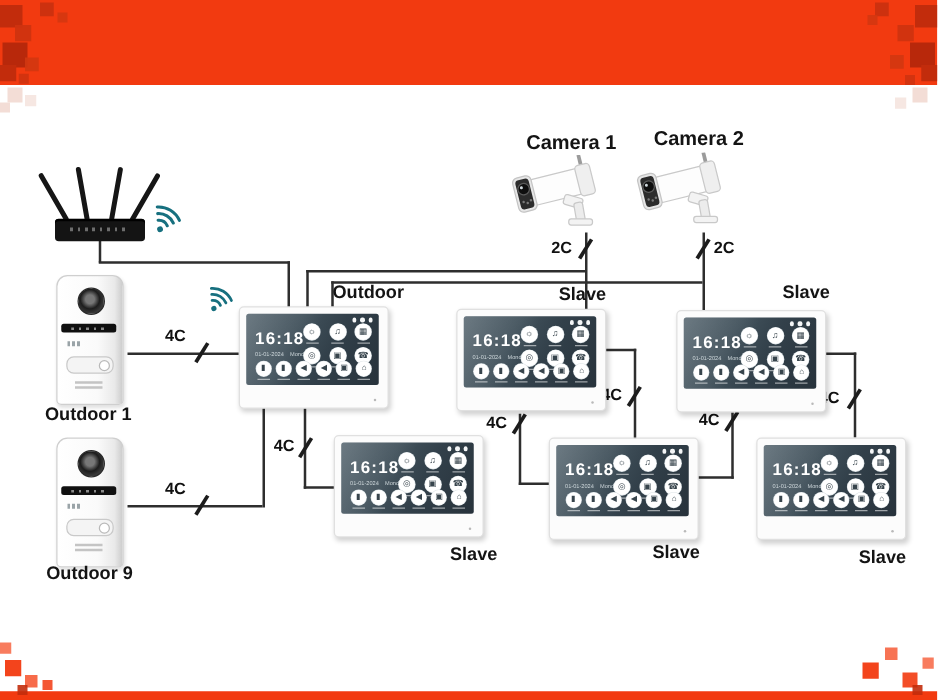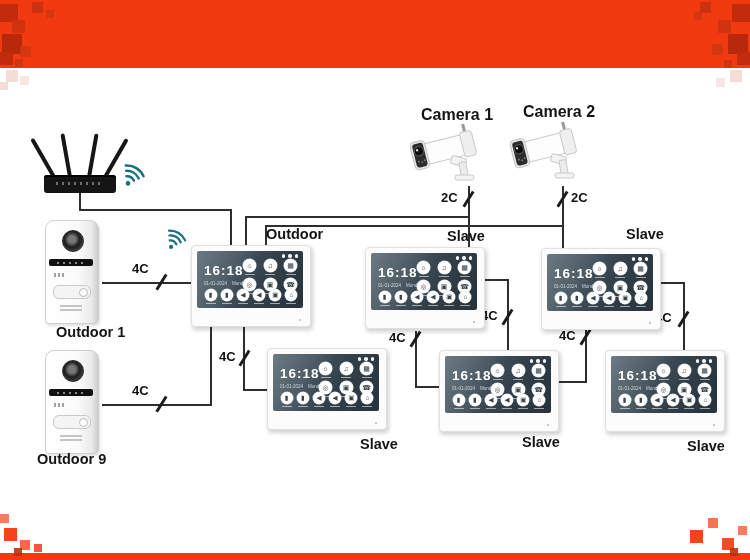--- a/index.html
+++ b/index.html
@@ -678,18 +678,18 @@
         <i class="chindot"></i>
       </div>
   </div>
 
   <div class="lbl" style="left:266px;top:226px">Outdoor</div>
   <div class="lbl" style="left:447px;top:228px">Slave</div>
   <div class="lbl" style="left:626px;top:226px">Slave</div>
   <div class="lbl" style="left:360px;top:436px">Slave</div>
   <div class="lbl" style="left:522px;top:434px">Slave</div>
   <div class="lbl" style="left:687px;top:438px">Slave</div>
-  <div class="lbl" style="left:56px;top:324px">Outdoor 1</div>
+  <div class="lbl" style="left:36px;top:324px">Outdoor 1</div>
   <div class="lbl" style="left:37px;top:451px">Outdoor 9</div>
   <div class="lbl lbl-sm" style="left:421px;top:106px">Camera 1</div>
   <div class="lbl lbl-sm" style="left:523px;top:103px">Camera 2</div>
 
 </div>
 
 </body></html>

